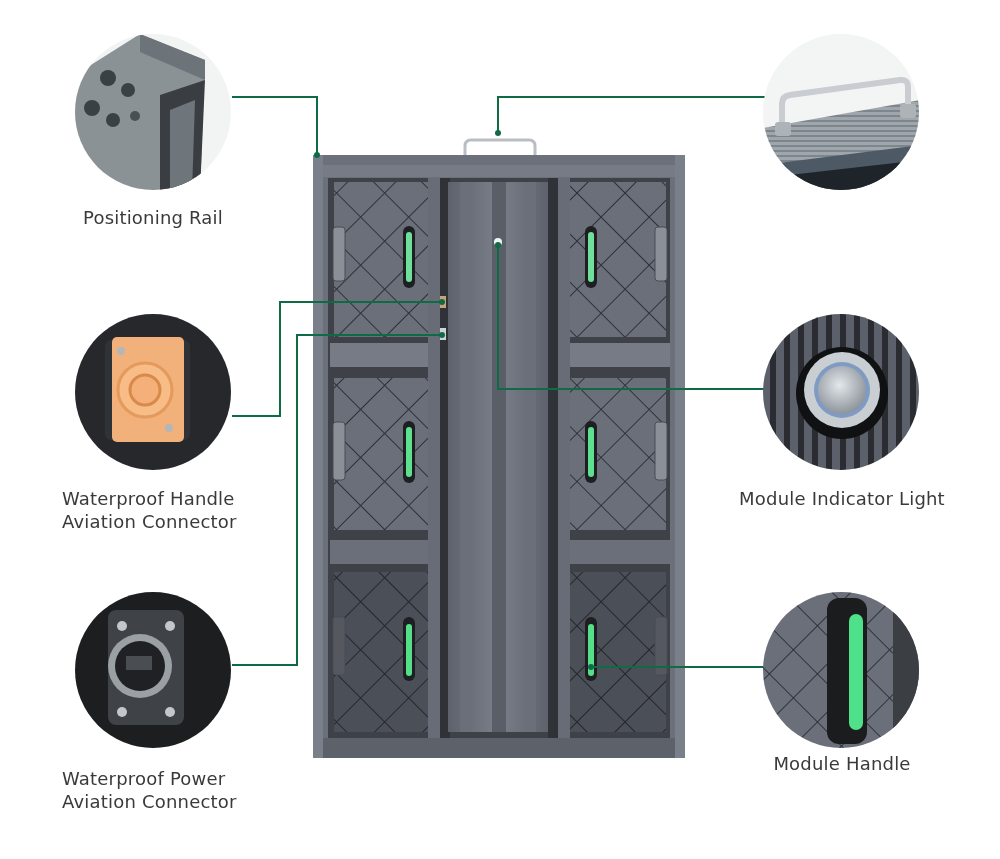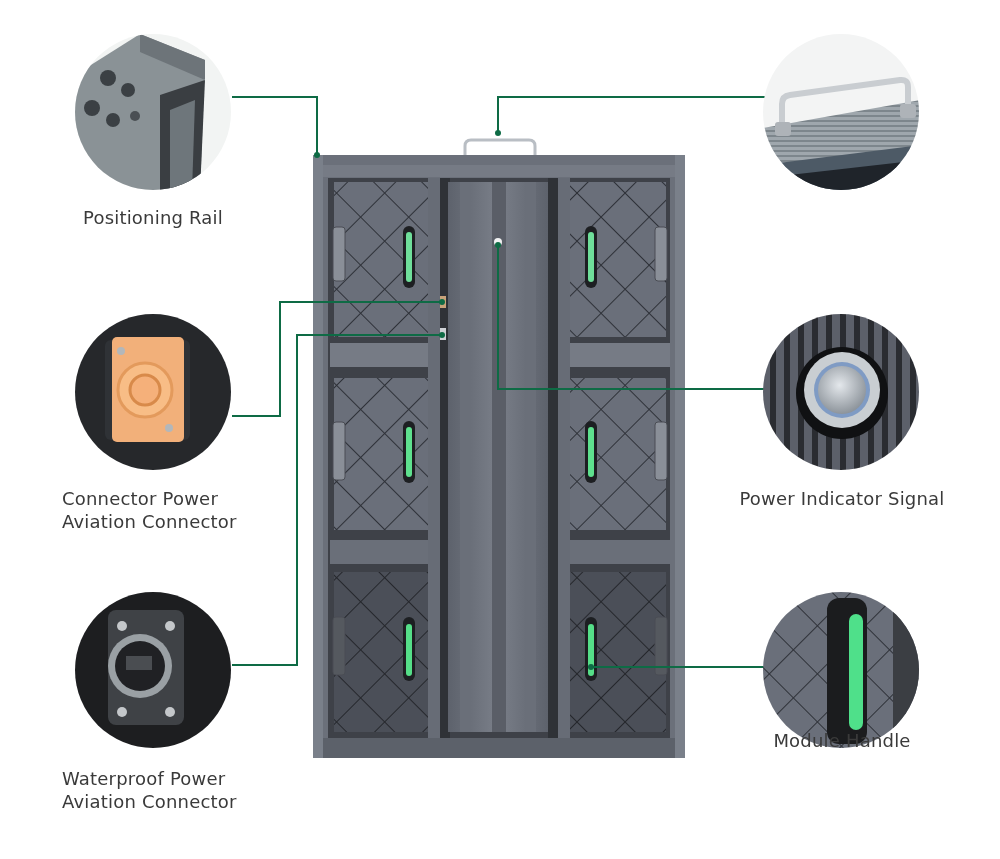--- a/index.html
+++ b/index.html
@@ -211,27 +211,27 @@
   <div class="circle" style="left:75px;top:314px"></div>
   <div class="circle" style="left:75px;top:592px"></div>
   <div class="circle" style="left:763px;top:34px"></div>
   <div class="circle" style="left:763px;top:314px"></div>
   <div class="circle" style="left:763px;top:592px"></div>
 
   <div class="label" style="left:70px;top:206px;width:166px">
     <span>Positioning Rail</span>
   </div>
   <div class="label left" style="left:62px;top:487px">
-    <span>Connector Power</span>
+    <span>Waterproof Handle</span>
     <span>Aviation Connector</span>
   </div>
   <div class="label left" style="left:62px;top:767px">
     <span>Waterproof Power</span>
     <span>Aviation Connector</span>
   </div>
   <div class="label" style="left:735px;top:487px;width:214px">
-    <span>Power Indicator Signal</span>
-  </div>
-  <div class="label" style="left:752px;top:729px;width:180px">
+    <span>Module Indicator Light</span>
+  </div>
+  <div class="label" style="left:752px;top:752px;width:180px">
     <span>Module Handle</span>
   </div>
 
 </div>
 
 </body></html>

